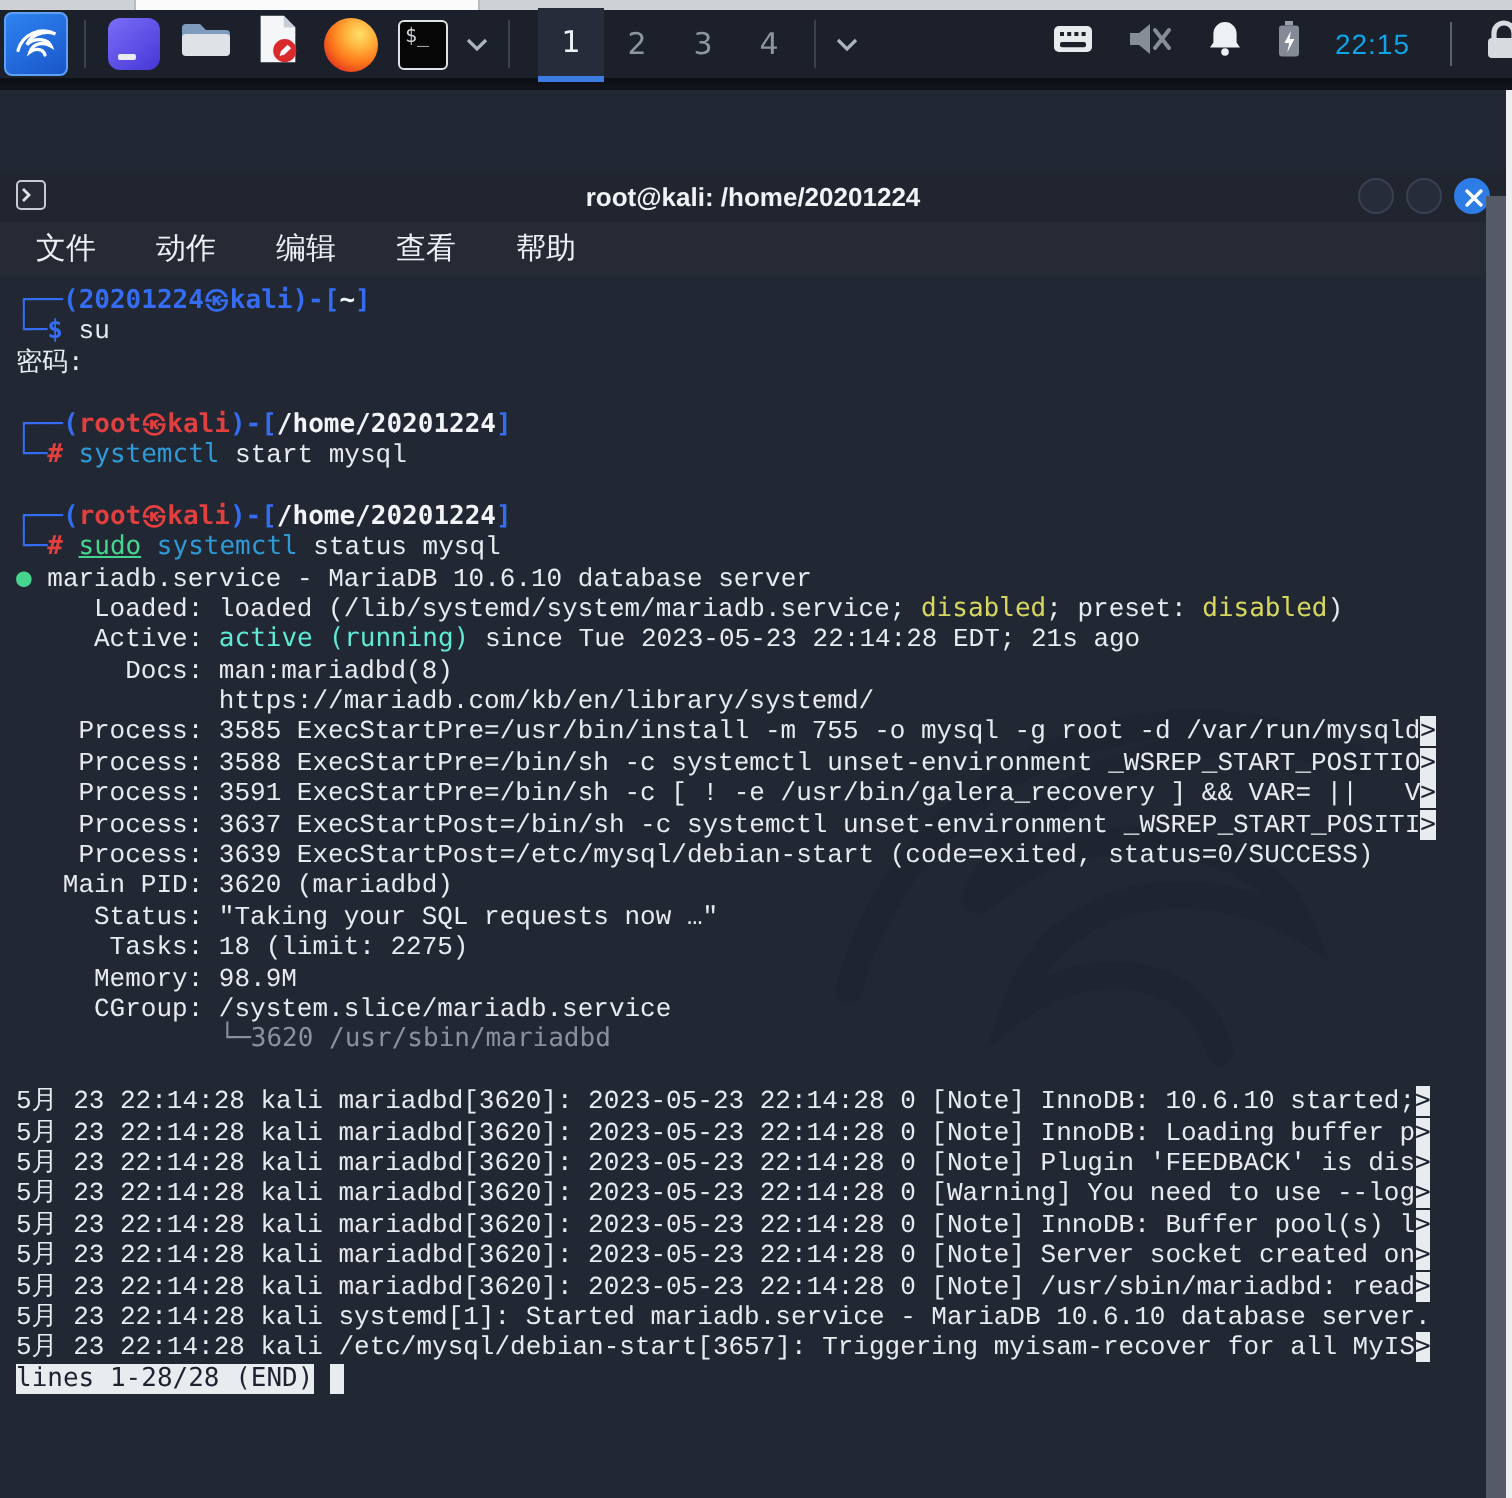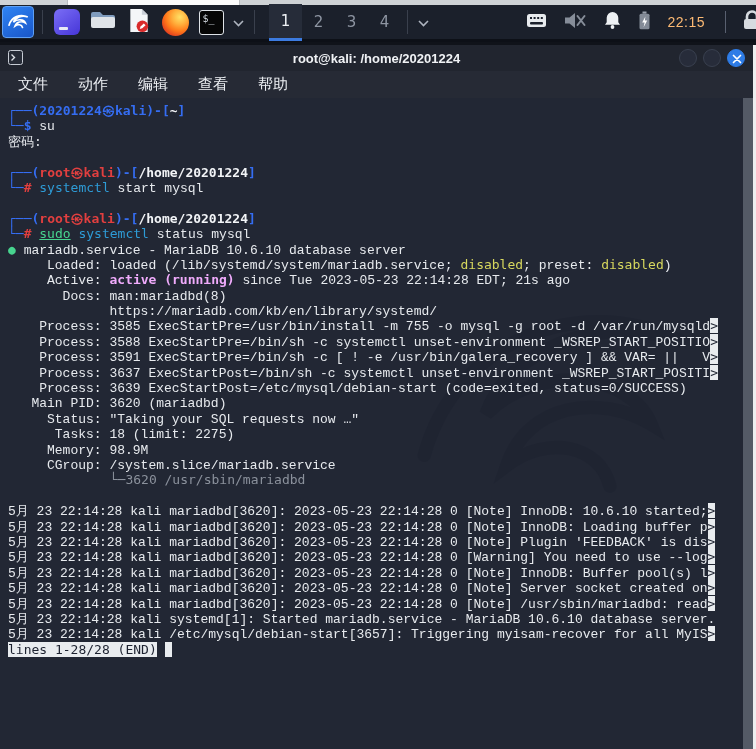--- a/index.html
+++ b/index.html
@@ -34,28 +34,28 @@
   .icon-qterm { width:25px; height:25px; background:#060606; border:1.5px solid #dfe3e8; border-radius:3px;
     color:#cfd5dc; font-family:"DejaVu Sans Mono", monospace; font-size:10px; line-height:10px; padding:3px 0 0 3px; }
   .chev { margin:0 4px; display:flex; align-items:center; }
 
   .workspaces { display:flex; height:37px; margin-left:8px; }
   .ws { width:33px; height:37px; display:flex; align-items:center; justify-content:center;
     font-size:15px; color:#8e95a2; font-family:"DejaVu Sans", sans-serif; }
   .ws.active { background:#262c39; color:#eef1f5; border-bottom:3px solid #3c7be0; }
 
   .tray { margin-left:auto; display:flex; align-items:center; gap:16px; padding-right:0; }
-  .clock { font-size:14px; color:#fdba74; letter-spacing:.5px; }
+  .clock { font-size:14px; color:#0ea5e9; letter-spacing:.5px; }
   .tray-sep { width:1px; height:22px; background:#596070; margin-left:4px; }
   .lock-wrap { width:14px; height:24px; overflow:hidden; position:relative; }
 
   
   .window { position:absolute; top:45px; left:0; width:753px; height:704px; background:#222734; }
   .right-sliver { position:absolute; top:45px; right:0; width:3px; height:704px; background:#edeeef; }
-  .titlebar { position:relative; height:26px; background:#21252f; display:flex; align-items:center; }
+  .titlebar { position:relative; height:26px; background:#21252f; display:flex; align-items:center;margin-top:40px; }
   .tb-icon { position:absolute; left:8px; top:5px; }
   .tb-title { flex:1; text-align:center; font-size:13px; font-weight:700; color:#f0f2f5; }
   .tb-btns { position:absolute; right:8px; top:4px; display:flex; gap:6px; }
   .wbtn { width:18px; height:18px; border-radius:50%; background:#272c3a; border:1px solid #39404f; position:relative; }
   .wbtn.close { background:#2e7ce6; border-color:#2e7ce6; }
   .wbtn.close svg { position:absolute; left:4px; top:4px; }
 
   .menubar { height:27px; background:#262a35; display:flex; align-items:center; gap:30px; padding-left:18px; }
   .menu-item { font-size:15px; color:#eceff3; }
 
@@ -66,21 +66,21 @@
   }
   .term-watermark { position:absolute; right:40px; top:120px; opacity:.55; pointer-events:none; }
   .term-out { position:relative; z-index:1; }
   .tline { height:15.4px; line-height:15.4px; white-space:pre; }
 
   .blue-bold   { color:#356df2; font-weight:700; }
   .red-bold    { color:#e23f3f; font-weight:700; }
   .white       { color:#e7eaee;font-family:Liberation Mono, monospace; }
   .white-bold  { color:#f2f4f7; font-weight:700; }
   .green       { color:#47d48f; }
-  .green-bold  { color:#f0abfc; font-weight:700;margin-top:24px; }
+  .green-bold  { color:#5eead4; font-weight:400;margin-top:24px; }
   .green-underline { color:#47d48f; text-decoration:underline; }
   .cyan        { color:#2e9bd6; }
   .yellow-bold { color:#d6d75e; font-weight:400; }
   .dim         { color:#8b919c; }
   .inverse     { background:#e9ecef; color:#1d2230; }
 
   .scrollbar { position:absolute; top:98px; right:2px; width:11px; height:651px; background:#30353f; }
   .scroll-thumb { width:11px; height:651px; background:#545a66; }
 </style>
 </head>

